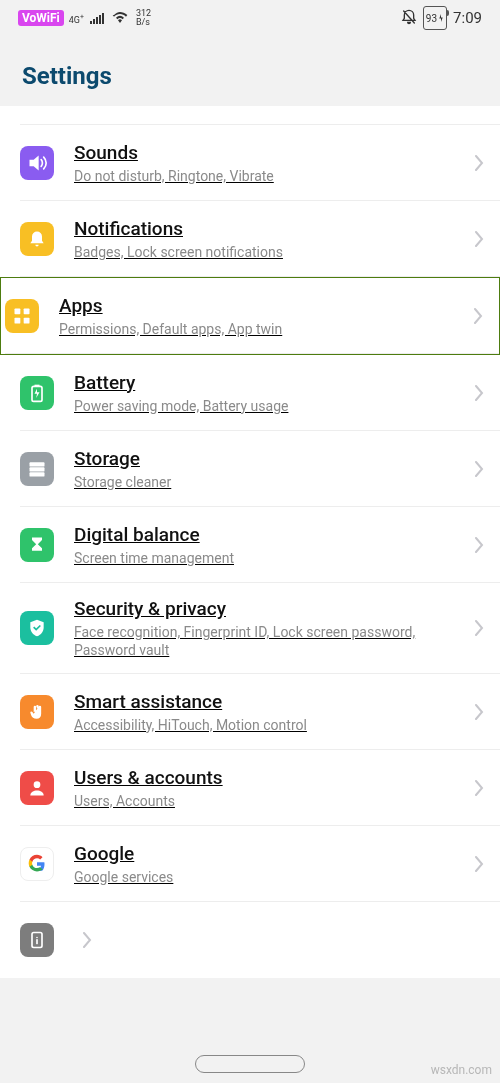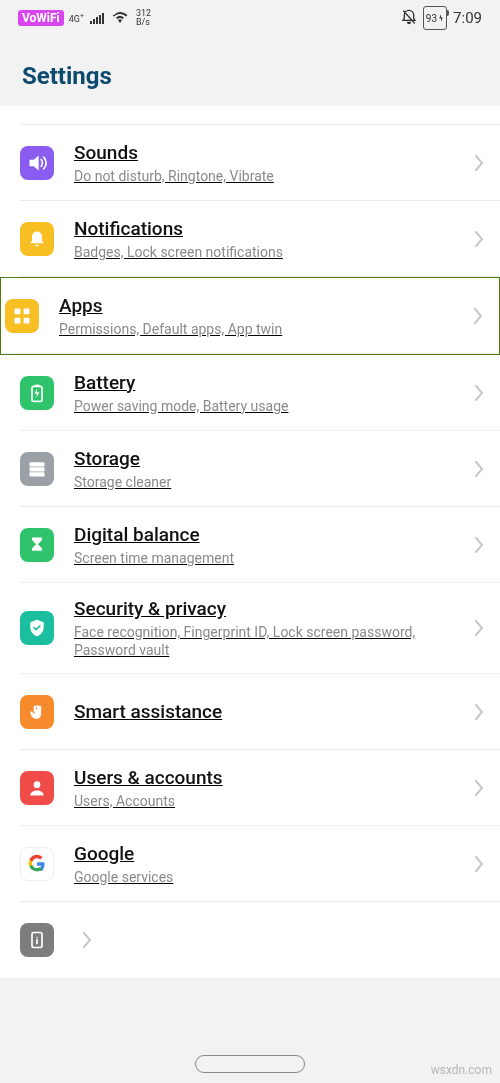--- a/index.html
+++ b/index.html
@@ -32,21 +32,21 @@
     .vowifi {
       background: #d946ef;
       color: #fff;
       font-size: 12px;
       font-weight: bold;
       padding: 1px 4px;
       border-radius: 3px;
     }
     .sig-group { display:flex; align-items:flex-end; gap:1px; height:12px; margin-left:2px;}
     .sig-bar { width:2px; background:#333;}
-    .net-label { font-size: 9px; line-height: 11px; margin-left:1px;}
+    .net-label { font-size: 9px; line-height: 18px; margin-left:1px;}
     .net-speed { font-size: 9px; line-height: 9px; text-align:left; margin-left:4px;}
     .status-right { display:flex; align-items:center; gap:6px; }
     .battery {
       display:inline-flex; align-items:center;
       border:1px solid #555; border-radius:3px; padding:0 2px;
       font-size:10px; position:relative; height:24px;
     }
     .battery::after {
       content:""; position:absolute; right:-3px; top:3px; width:2px; height:6px;
       background:#555; border-radius:0 2px 2px 0;
@@ -307,20 +307,21 @@
       </div>
       <div class="row-wrap">
         <div class="row">
           <div class="icon-box bg-orange">
             <svg viewBox="0 0 24 24">
               <use href="#i-hand"></use>
             </svg>
           </div>
           <div class="text-col">
             <div class="item-title">Smart assistance</div>
+            <div class="item-sub">Accessibility, HiTouch, Motion control</div>
           </div>
           <div class="chevron">
             <svg viewBox="0 0 10 16">
               <use href="#i-chev"></use>
             </svg>
           </div>
         </div>
       </div>
       <div class="row-wrap">
         <div class="row">

